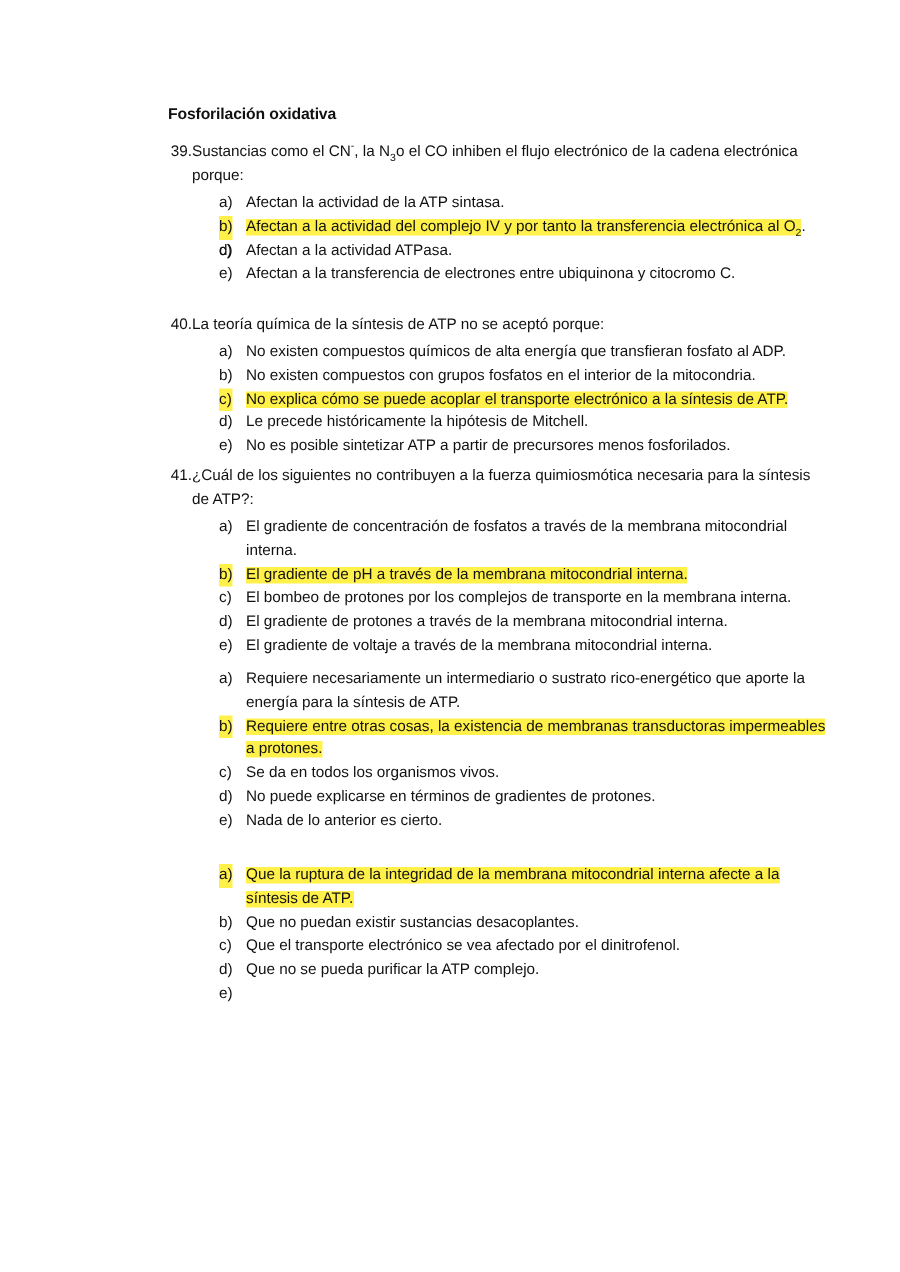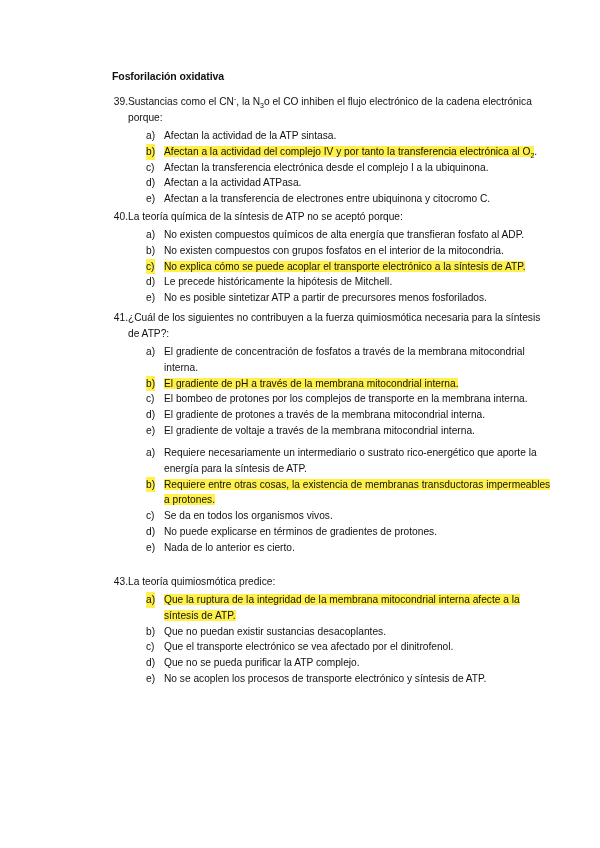--- a/index.html
+++ b/index.html
@@ -22,21 +22,21 @@
 <div class="page">
   <div class="title">Fosforilación oxidativa</div>
 
   <div class="q" style="top:94px;">
     <div class="qline">
       <span class="num">39.</span><span>Sustancias como el CN</span><sup>-</sup><span>, la N</span><sub>3</sub><span>o el CO inhiben el flujo electrónico de la cadena electrónica porque:</span>
     </div>
     <div class="opts">
       <div class="opt"><span class="lt">a)</span><span>Afectan la actividad de la ATP sintasa.</span></div>
       <div class="opt"><span class="lt hl">b)</span><span class="hl"><span>Afectan a la actividad del complejo IV y por tanto la transferencia electrónica al O</span><sub>2</sub></span><span>.</span></div>
-      <div class="opt"><span class="lt">c)</span><span>Afectan la transferencia electrónica desde el complejo I a la ubiquinona.</span></div>
+      <div class="opt"><span class="lt">c)</span></div>
       <div class="opt"><span class="lt">d)</span><span>Afectan a la actividad ATPasa.</span></div>
       <div class="opt"><span class="lt">e)</span><span>Afectan a la transferencia de electrones entre ubiquinona y citocromo C.</span></div>
     </div>
   </div>
 
   <div class="q" style="top:209px;">
     <div class="qline">
       <span class="num">40.</span><span>La teoría química de la síntesis de ATP no se aceptó porque:</span>
     </div>
     <div class="opts">
@@ -65,24 +65,21 @@
     <div class="opts">
       <div class="opt"><span class="lt">a)</span><span>Requiere necesariamente un intermediario o sustrato rico-energético que aporte la energía para la síntesis de ATP.</span></div>
       <div class="opt"><span class="lt hl">b)</span><span class="hl">Requiere entre otras cosas, la existencia de membranas transductoras impermeables a protones.</span></div>
       <div class="opt"><span class="lt">c)</span><span>Se da en todos los organismos vivos.</span></div>
       <div class="opt"><span class="lt">d)</span><span>No puede explicarse en términos de gradientes de protones.</span></div>
       <div class="opt"><span class="lt">e)</span><span>Nada de lo anterior es cierto.</span></div>
     </div>
   </div>
 
   <div class="q" style="top:574px;">
-    <div class="qline">
-      <span class="num">43.</span><span>La teoría quimiosmótica predice:</span>
-    </div>
     <div class="opts">
       <div class="opt"><span class="lt hl">a)</span><span class="hl">Que la ruptura de la integridad de la membrana mitocondrial interna afecte a la síntesis de ATP.</span></div>
       <div class="opt"><span class="lt">b)</span><span>Que no puedan existir sustancias desacoplantes.</span></div>
       <div class="opt"><span class="lt">c)</span><span>Que el transporte electrónico se vea afectado por el dinitrofenol.</span></div>
       <div class="opt"><span class="lt">d)</span><span>Que no se pueda purificar la ATP complejo.</span></div>
-      <div class="opt"><span class="lt">e)</span><span>No se acoplen los procesos de transporte electrónico y síntesis de ATP.</span></div>
+      <div class="opt"><span class="lt">e)</span></div>
     </div>
   </div>
 </div>
 
 </body></html>

